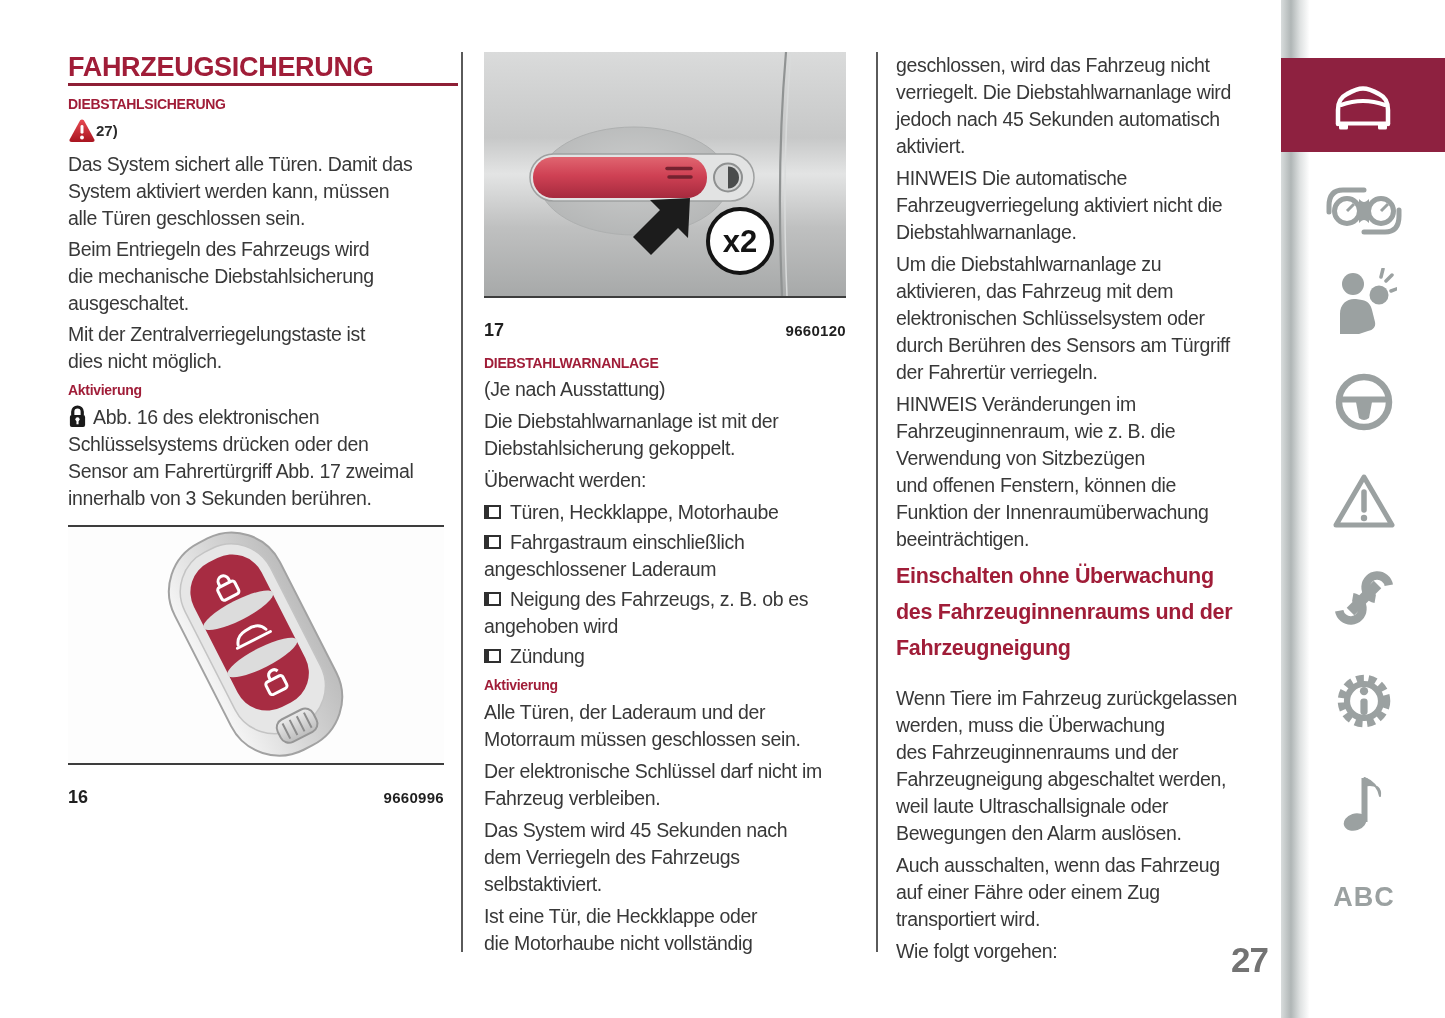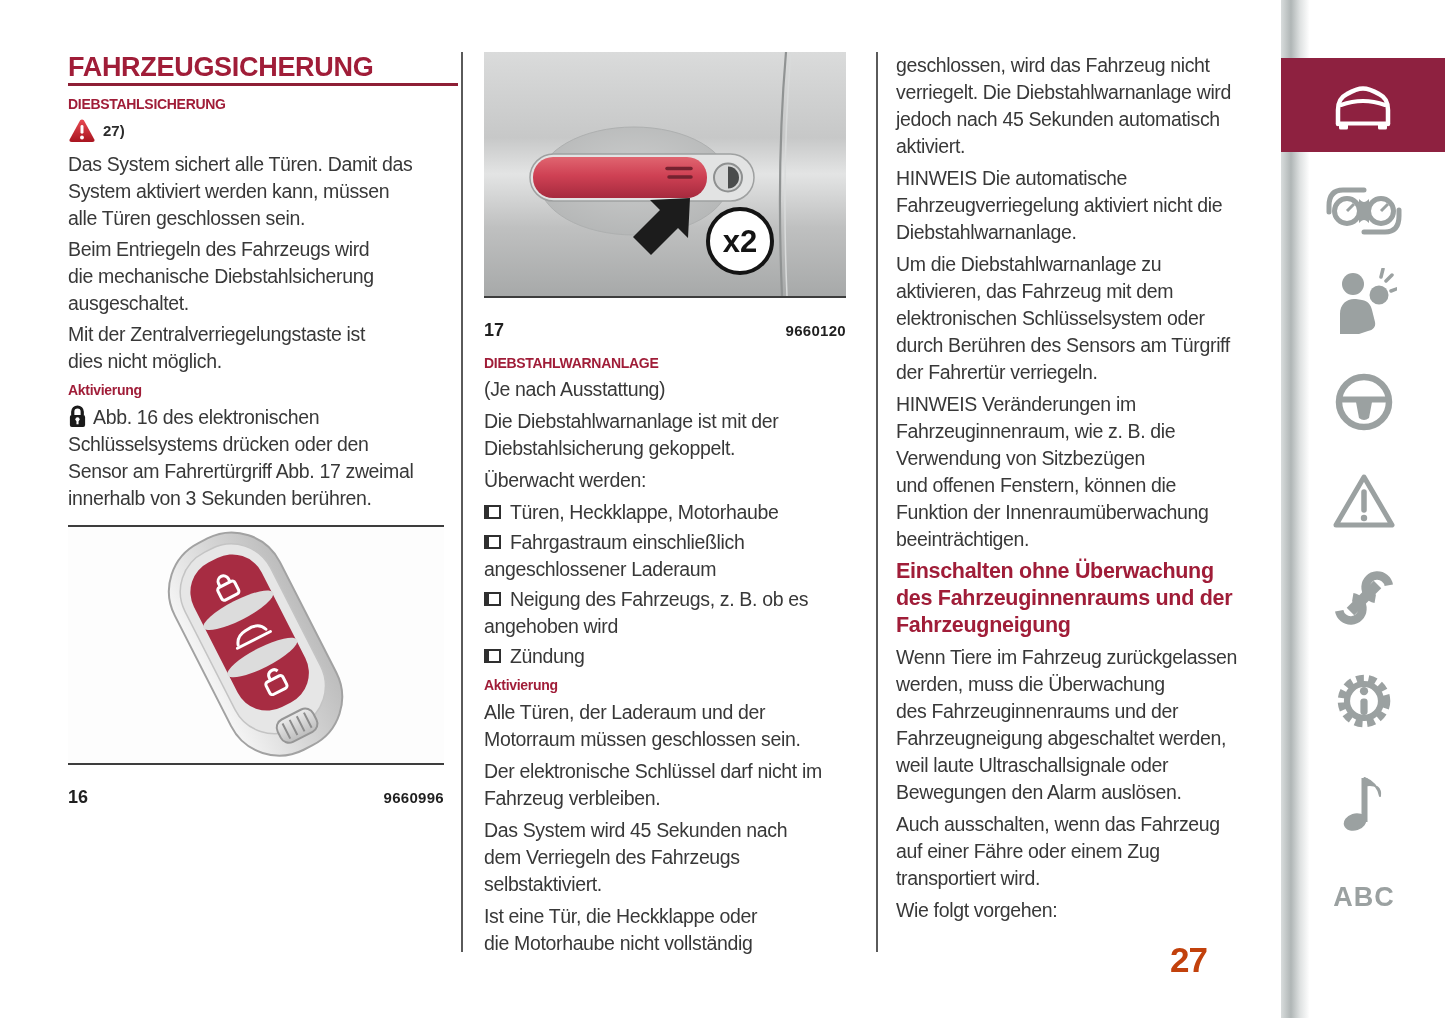--- a/index.html
+++ b/index.html
@@ -21,47 +21,47 @@
   .divider{position:absolute;top:52px;height:900px;width:0;border-left:2px solid #5a5a5a;}
   #div1{left:461px;}
   #div2{left:876px;}
 
   .page-title{
     font-size:27px;font-weight:bold;color:var(--red);letter-spacing:-0.3px;
     margin:0 0 10px 0;padding-bottom:0;border-bottom:3px solid #8e1f35;
   }
   .h2{font-size:14px;font-weight:bold;color:var(--red);letter-spacing:-0.3px;margin:0 0 5px 0;}
   .h3{font-size:14px;font-weight:bold;color:var(--red);letter-spacing:-0.3px;margin:7px 0 6px 0;}
-  .h3multi{white-space:pre-line;line-height:27px;font-size:21.5px;font-weight:bold;color:var(--red);margin:4px 0 5px 0;letter-spacing:-0.3px;}
+  .h3multi{white-space:pre-line;line-height:36px;font-size:21.5px;font-weight:bold;color:var(--red);margin:4px 0 19px 0;letter-spacing:-0.3px;}
   p.body{
     margin:0 0 5px 0;font-size:19.5px;line-height:27px;letter-spacing:-0.35px;
     white-space:pre-line;color:#383838;
   }
   #col1 p.body{margin-bottom:4px;}
-  .warn-row{display:flex;align-items:center;gap:7px;margin:2px 0 8px 0;height:26px;}
+  .warn-row{display:flex;align-items:center;margin:2px 0 8px 0;height:26px;}
   .warn-ref{font-size:15px;font-weight:bold;color:#2b2b2b;}
   .lock-svg{vertical-align:-4px;margin-right:6px;}
 
   .bullet{
     display:inline-block;width:10px;height:10px;
     border:2px solid #2f2f2f;border-left-width:5px;
     margin-right:9px;transform:translateY(0px);
   }
 
   .figure16{margin-top:13px;border-top:2px solid var(--rule);width:376px;}
   .figure16 .img-wrap{border-bottom:2px solid var(--rule);line-height:0;}
   .figure17{margin-bottom:14px;width:362px;}
   .figure17 .img-wrap{border-bottom:2px solid var(--rule);line-height:0;}
   .caption{display:flex;justify-content:space-between;align-items:baseline;padding-top:22px;}
   .fig-num{font-size:18px;font-weight:bold;color:#1f1f1f;}
   .fig-code{font-size:15px;font-weight:bold;color:#1f1f1f;letter-spacing:0.3px;}
 
   #page-num{
-    position:absolute;left:1170px;top:940px;width:98px;text-align:left;
-    font-size:35px;font-weight:bold;color:#c2410c;letter-spacing:-1px;
+    position:absolute;left:1170px;top:940px;width:98px;text-align:right;
+    font-size:35px;font-weight:bold;color:#737373;letter-spacing:-1px;
   }
 
   #edge-strip{
     position:absolute;left:1281px;top:0;width:31px;height:1018px;
     background:linear-gradient(to right,#d8dcdc 0%,#b0b6b6 32%,#dfe2e2 62%,#ffffff 92%);
   }
   #banner-tab{
     position:absolute;left:1281px;top:58px;width:164px;height:94px;
     background:var(--banner);display:flex;align-items:center;justify-content:center;
   }

